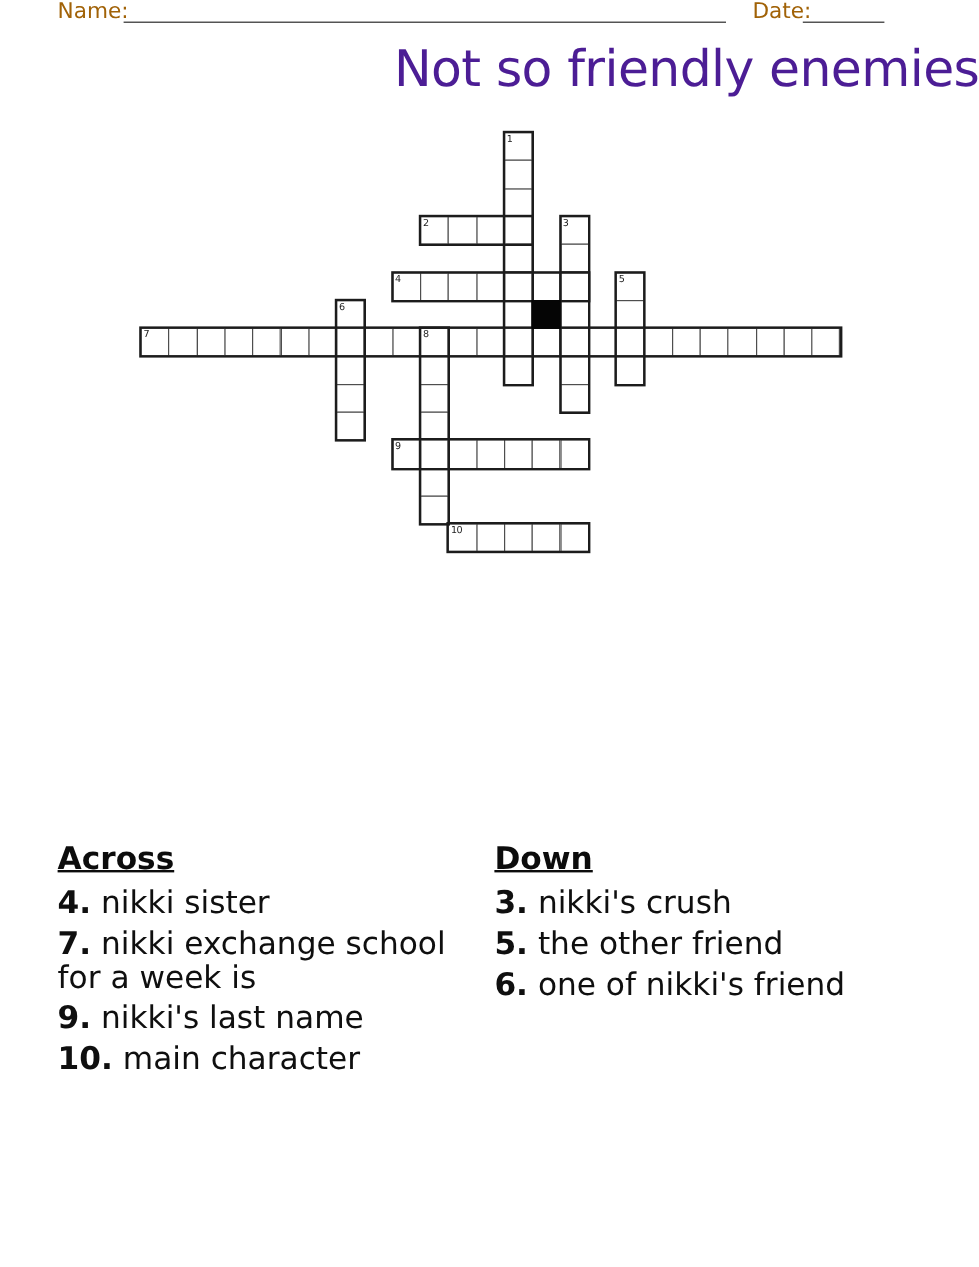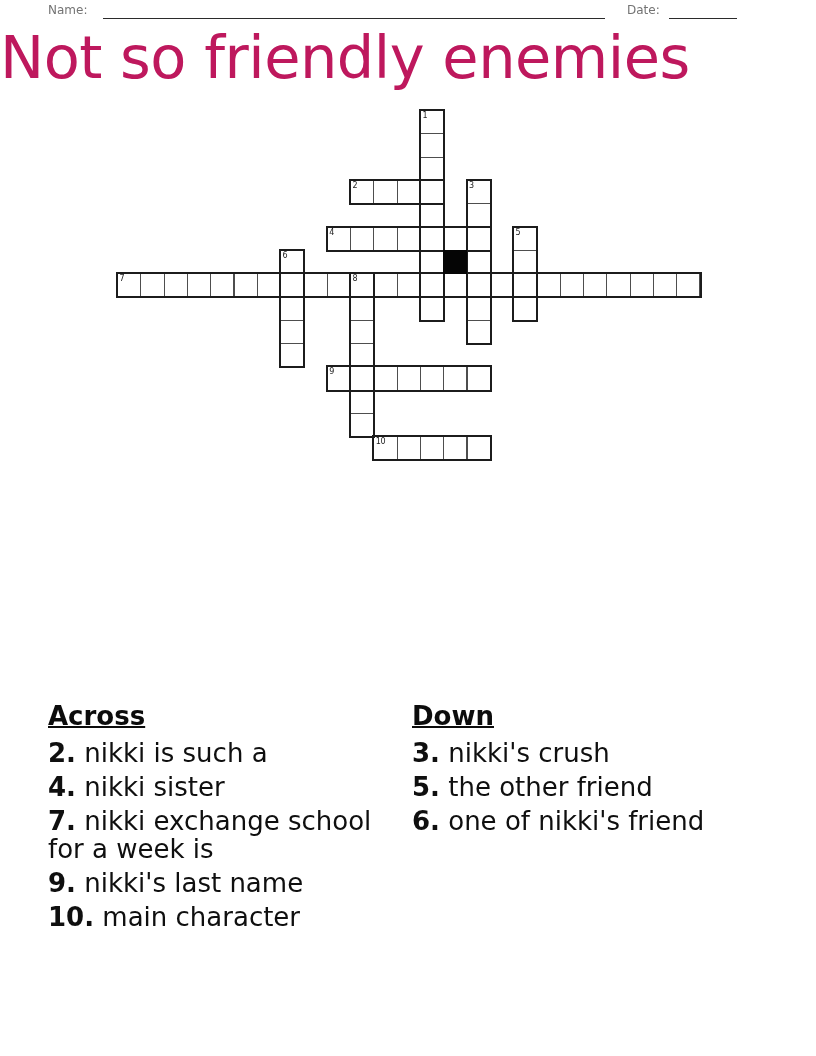--- a/index.html
+++ b/index.html
@@ -2,30 +2,30 @@
 <html><head>
 <meta charset="utf-8">
 <style>
   html,body { margin:0; padding:0; }
   body {
     width:816px; height:1056px; position:relative; overflow:hidden;
     background:#ffffff; font-family:"DejaVu Sans","Liberation Sans",sans-serif;
     color:#111;
   }
   
-  .hdr-label { position:absolute; font-size:12px; line-height:18px; color:#737373; }
+  .hdr-label { position:absolute; font-size:18px; line-height:18px; color:#a16207; }
   .hdr-line  { position:absolute; height:16px; border-bottom:1.5px solid #2b2b2b; }
   #name-label { left:48px; top:1px; }
   #name-line  { left:103px; top:2px; width:502px; }
   #date-label { left:627px; top:1px; }
   #date-line  { left:669px; top:2px; width:68px; }
   
   #page-title {
-    position:absolute; left:0; right:0; top:30px; text-align:left;
-    font-size:59px; line-height:56px; letter-spacing:-0.5px; color:#be185d;
+    position:absolute; left:0; right:0; top:30px; text-align:right;
+    font-size:42px; line-height:56px; letter-spacing:-0.5px; color:#4c1d95;
   }
   
   #grid { position:absolute; left:0; top:0; width:816px; height:700px; }
   .cell {
     position:absolute; box-sizing:border-box; background:#fff;
     border:1px solid #4e4e4e; z-index:1;
   }
   .cell.black { background:#050505; border-color:#050505; z-index:3; }
   .cellnum {
     position:absolute; top:0px; left:1.5px; font-size:8px; line-height:9px;
@@ -160,21 +160,20 @@
     <div class="word-outline" style="left: 116px; top: 272.1px; width: 585.5px; height: 26.3px;"></div>
     <div class="word-outline" style="left: 349px; top: 272.1px; width: 26.3px; height: 166.1px;"></div>
     <div class="word-outline" style="left: 325.7px; top: 365.3px; width: 166.1px; height: 26.3px;"></div>
     <div class="word-outline" style="left: 372.3px; top: 435.2px; width: 119.5px; height: 26.3px;"></div>
   </div>
 
 <div>
   <div id="across-col" class="clue-col">
     <div class="clue-heading">Across</div>
     <div id="across-list">
-        <div class="clue"><b>2.</b> nikki is such a</div>
         <div class="clue"><b>4.</b> nikki sister</div>
         <div class="clue"><b>7.</b> nikki exchange school for a week is</div>
         <div class="clue"><b>9.</b> nikki's last name</div>
         <div class="clue"><b>10.</b> main character</div>
       </div>
   </div>
   <div id="down-col" class="clue-col">
     <div class="clue-heading">Down</div>
     <div id="down-list">
         <div class="clue"><b>3.</b> nikki's crush</div>

